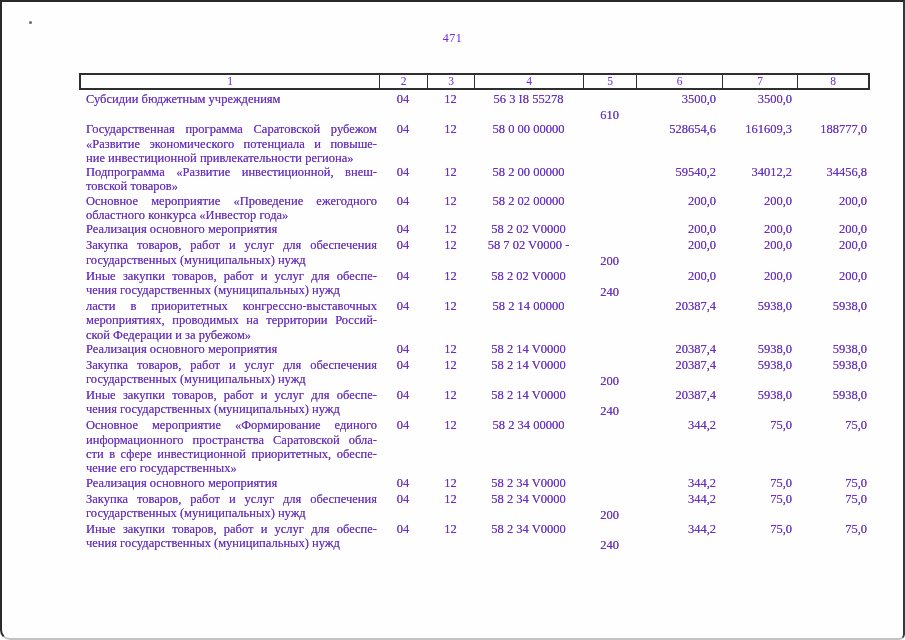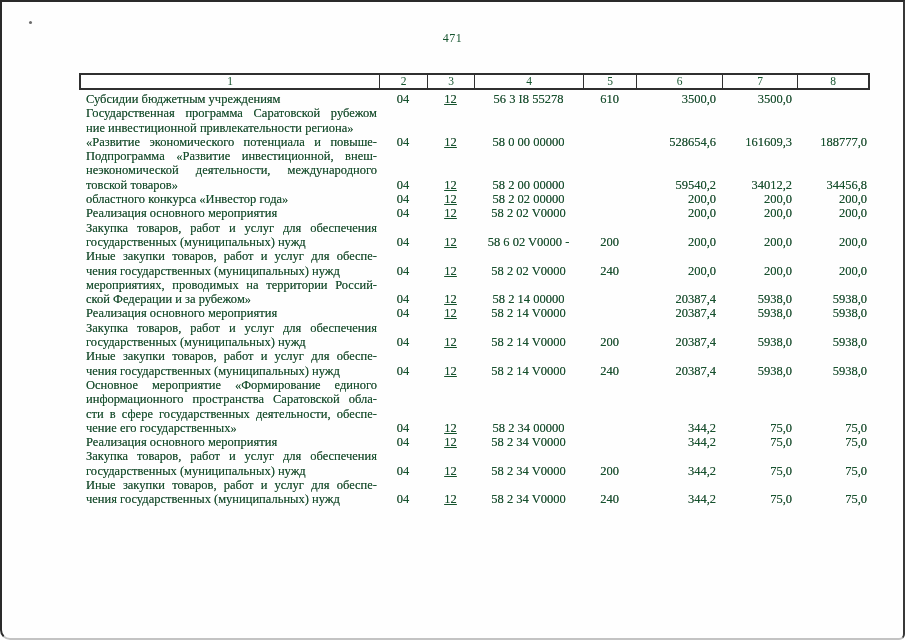--- a/index.html
+++ b/index.html
@@ -7,21 +7,21 @@
     padding: 0;
     background: #ffffff;
   }
   .page {
     position: relative;
     width: 905px;
     height: 640px;
     box-sizing: border-box;
     background: #fefefe;
     font-family: "Liberation Serif", serif;
-    color: #14532d;
+    color: #6d28d9;
     border-top: 2px solid #2a2a2a;
     border-left: 2px solid #2a2a2a;
     border-right: 2px solid #383838;
     border-bottom: 2px solid #c3c3c3;
     border-radius: 0 0 6px 10px;
     overflow: hidden;
   }
   .page-number {
     position: absolute;
     top: 29px;
@@ -69,33 +69,33 @@
   .h4 { width: 109px; }
   .h5 { width: 53px; }
   .h6 { width: 86px; }
   .h7 { width: 75px; }
   .h8 { width: 71px; }
   .tbody {
     padding-top: 2px;
   }
   .trow {
     display: flex;
-    align-items: flex-end;
+    align-items: flex-start;
     font-size: 12.5px;
     line-height: 14.3px;
     text-shadow: 0 0 0.3px rgba(20,20,20,0.55);
   }
   .c { box-sizing: border-box; }
   .c1 { width: 300px; padding: 0 2px 0 7px; }
   .jline { text-align: justify; text-align-last: justify; }
   .jline.last { text-align-last: left; }
   .c2 { width: 48px; text-align: center; }
-  .c3 { width: 47px; text-align: center; text-decoration: underline; }
+  .c3 { width: 47px; text-align: center; }
   .c4 { width: 109px; text-align: center; white-space: nowrap; }
-  .c5 { width: 53px; text-align: center; }
+  .c5 { width: 53px; text-align: center; margin-top: 16px; }
   .c6 { width: 86px; text-align: right; padding-right: 6px; }
   .c7 { width: 75px; text-align: right; padding-right: 5px; }
   .c8 { width: 73px; text-align: right; padding-right: 3px; }
 </style>
 </head>
 <body>
 
 <div class="page">
   <div class="scan-speck"></div>
   <div class="page-number">471</div>
@@ -120,47 +120,47 @@
     <div class="c c3 cv">12</div>
     <div class="c c4 cv">56 3 I8 55278</div>
     <div class="c c5 cv">610</div>
     <div class="c c6 cv">3500,0</div>
     <div class="c c7 cv">3500,0</div>
     <div class="c c8 cv"></div>
   </div>
         <div class="trow">
     <div class="c c1">
             <div class="jline">Государственная программа Саратовской рубежом</div>
+            <div class="jline">«Развитие экономического потенциала и повыше-</div>
             <div class="jline last">ние инвестиционной привлекательности региона»</div>
-            <div class="jline">«Развитие экономического потенциала и повыше-</div>
           </div>
     <div class="c c2 cv">04</div>
     <div class="c c3 cv">12</div>
     <div class="c c4 cv">58 0 00 00000</div>
     <div class="c c5 cv"></div>
     <div class="c c6 cv">528654,6</div>
     <div class="c c7 cv">161609,3</div>
     <div class="c c8 cv">188777,0</div>
   </div>
         <div class="trow">
     <div class="c c1">
             <div class="jline">Подпрограмма «Развитие инвестиционной, внеш-</div>
-            <div class="jline">неэкономической деятельности, международного</div>
             <div class="jline last">товской товаров»</div>
           </div>
     <div class="c c2 cv">04</div>
     <div class="c c3 cv">12</div>
     <div class="c c4 cv">58 2 00 00000</div>
     <div class="c c5 cv"></div>
     <div class="c c6 cv">59540,2</div>
     <div class="c c7 cv">34012,2</div>
     <div class="c c8 cv">34456,8</div>
   </div>
         <div class="trow">
     <div class="c c1">
+            <div class="jline">Основное мероприятие «Проведение ежегодного</div>
             <div class="jline last">областного конкурса «Инвестор года»</div>
           </div>
     <div class="c c2 cv">04</div>
     <div class="c c3 cv">12</div>
     <div class="c c4 cv">58 2 02 00000</div>
     <div class="c c5 cv"></div>
     <div class="c c6 cv">200,0</div>
     <div class="c c7 cv">200,0</div>
     <div class="c c8 cv">200,0</div>
   </div>
@@ -176,41 +176,42 @@
     <div class="c c7 cv">200,0</div>
     <div class="c c8 cv">200,0</div>
   </div>
         <div class="trow">
     <div class="c c1">
             <div class="jline">Закупка товаров, работ и услуг для обеспечения</div>
             <div class="jline last">государственных (муниципальных) нужд</div>
           </div>
     <div class="c c2 cv">04</div>
     <div class="c c3 cv">12</div>
-    <div class="c c4 cv">58 6 02 V0000 -</div>
+    <div class="c c4 cv">58 7 02 V0000 -</div>
     <div class="c c5 cv">200</div>
     <div class="c c6 cv">200,0</div>
     <div class="c c7 cv">200,0</div>
     <div class="c c8 cv">200,0</div>
   </div>
         <div class="trow">
     <div class="c c1">
             <div class="jline">Иные закупки товаров, работ и услуг для обеспе-</div>
             <div class="jline last">чения государственных (муниципальных) нужд</div>
           </div>
     <div class="c c2 cv">04</div>
     <div class="c c3 cv">12</div>
     <div class="c c4 cv">58 2 02 V0000</div>
     <div class="c c5 cv">240</div>
     <div class="c c6 cv">200,0</div>
     <div class="c c7 cv">200,0</div>
     <div class="c c8 cv">200,0</div>
   </div>
         <div class="trow">
     <div class="c c1">
+            <div class="jline">ласти в приоритетных конгрессно-выставочных</div>
             <div class="jline">мероприятиях, проводимых на территории Россий-</div>
             <div class="jline last">ской Федерации и за рубежом»</div>
           </div>
     <div class="c c2 cv">04</div>
     <div class="c c3 cv">12</div>
     <div class="c c4 cv">58 2 14 00000</div>
     <div class="c c5 cv"></div>
     <div class="c c6 cv">20387,4</div>
     <div class="c c7 cv">5938,0</div>
     <div class="c c8 cv">5938,0</div>
@@ -250,21 +251,21 @@
     <div class="c c4 cv">58 2 14 V0000</div>
     <div class="c c5 cv">240</div>
     <div class="c c6 cv">20387,4</div>
     <div class="c c7 cv">5938,0</div>
     <div class="c c8 cv">5938,0</div>
   </div>
         <div class="trow">
     <div class="c c1">
             <div class="jline">Основное мероприятие «Формирование единого</div>
             <div class="jline">информационного пространства Саратовской обла-</div>
-            <div class="jline">сти в сфере государственных деятельности, обеспе-</div>
+            <div class="jline">сти в сфере инвестиционной приоритетных, обеспе-</div>
             <div class="jline last">чение его государственных»</div>
           </div>
     <div class="c c2 cv">04</div>
     <div class="c c3 cv">12</div>
     <div class="c c4 cv">58 2 34 00000</div>
     <div class="c c5 cv"></div>
     <div class="c c6 cv">344,2</div>
     <div class="c c7 cv">75,0</div>
     <div class="c c8 cv">75,0</div>
   </div>

